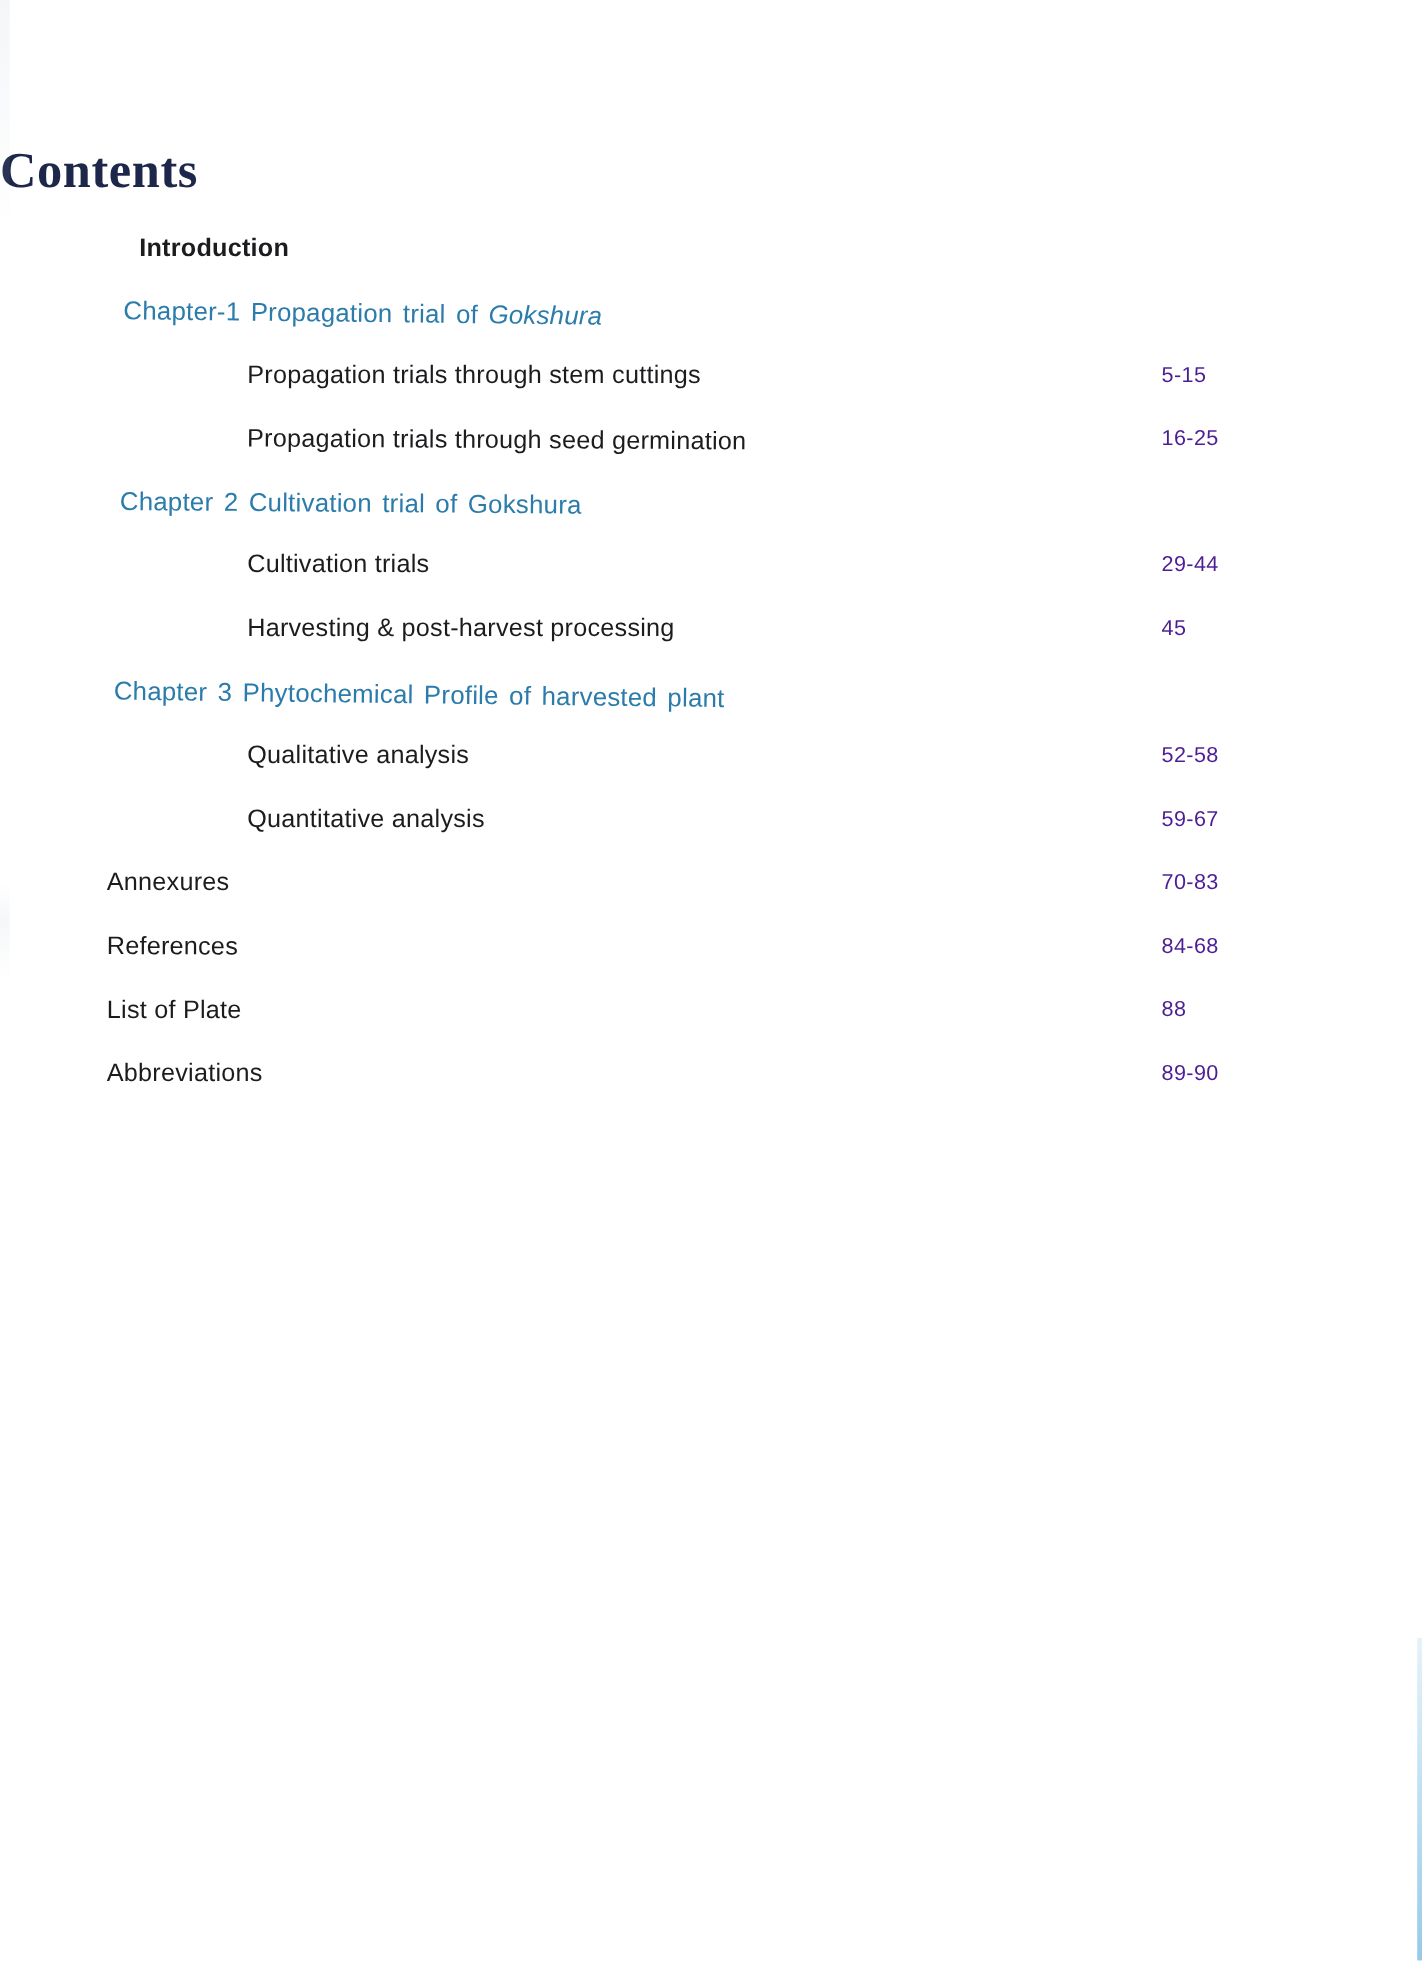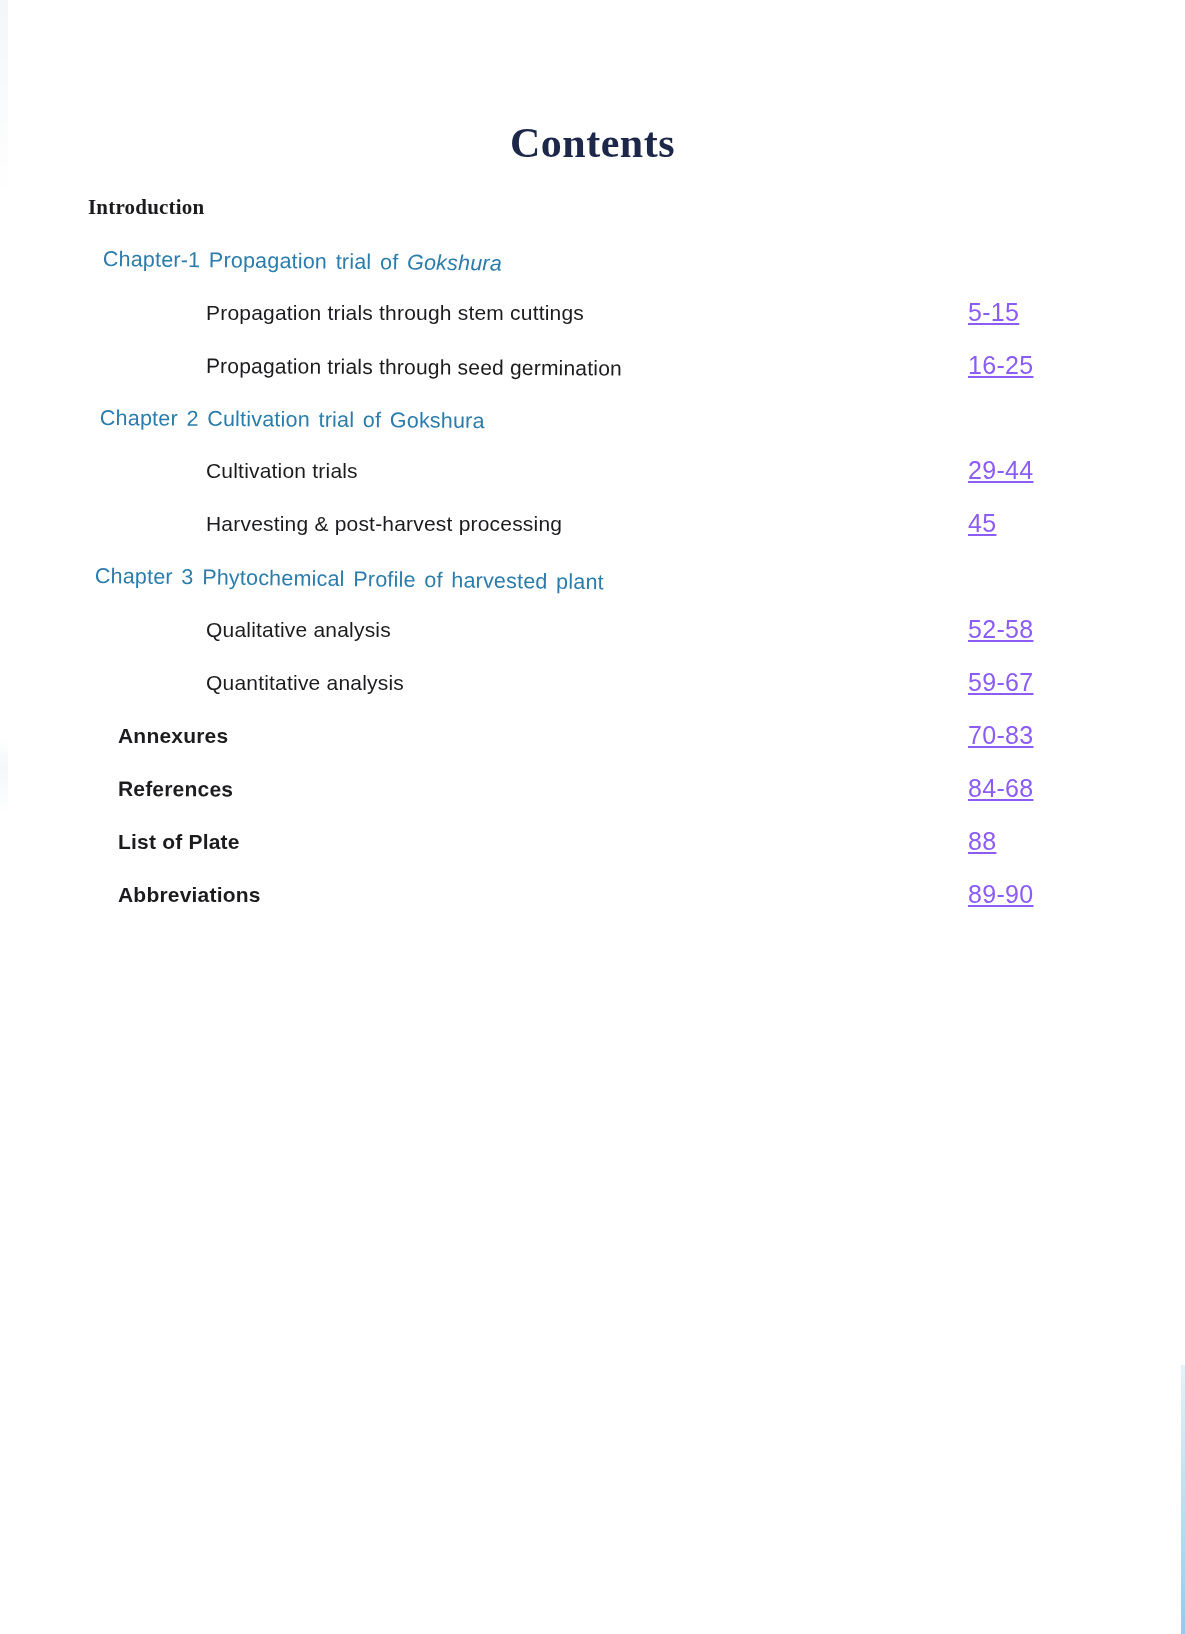--- a/index.html
+++ b/index.html
@@ -15,21 +15,21 @@
     --chapter-color: #2b7cab;
     --body-color: #1c1c1f;
   }
 
   .title {
     position: absolute;
     top: 118px;
     left: 0;
     width: 100%;
     margin: 0;
-    text-align: center;
+    text-align: left;
     font-family: "Liberation Serif", serif;
     font-weight: 700;
     font-size: 42px;
     line-height: 50px;
     color: var(--title-color);
     letter-spacing: 0.5px;
   }
 
   .toc {
     position: absolute;
@@ -46,45 +46,44 @@
     letter-spacing: 0.2px;
     color: var(--body-color);
     white-space: nowrap;
   }
 
   .row .label {
     display: inline-block;
     transform-origin: left top;
   }
 
-  .level-front .label { margin-left: 88px; font-weight: 700; font-family: Liberation Serif, serif; }
+  .level-front .label { margin-left: 116px; font-weight: 700; }
 
   .level-chapter { color: var(--chapter-color); font-size: 21.5px; }
   .level-chapter .label { margin-left: 99px; word-spacing: 2.5px; transform: rotate(0.5deg); }
 
   .level-sub .label { margin-left: 206px; }
 
-  .level-back .label { margin-left: 118px; font-weight: 700; }
+  .level-back .label { margin-left: 89px; font-weight: 400; }
 
   
   .row:nth-child(2) .label { transform: rotate(0.65deg); margin-left: 103px; }
   .row:nth-child(4) .label { transform: rotate(0.35deg); }
   .row:nth-child(5) .label { transform: rotate(0.45deg); margin-left: 100px; }
   .row:nth-child(8) .label { transform: rotate(0.7deg); margin-left: 95px; }
   .row:nth-child(12) .label { transform: rotate(0.25deg); }
 
   .pagenum {
     position: absolute;
     left: 968px;
     top: 0;
-    font-size: 25px;
+    font-size: 18px;
     font-weight: 400;
-    color: #8b5cf6;
+    color: #4c1d95;
     letter-spacing: 0.3px;
-    text-decoration: underline;
   }
 
   .label em { font-style: italic; }
 
   
   .scan-edge {
     position: absolute;
     right: 0;
     top: 1365px;
     width: 4px;

